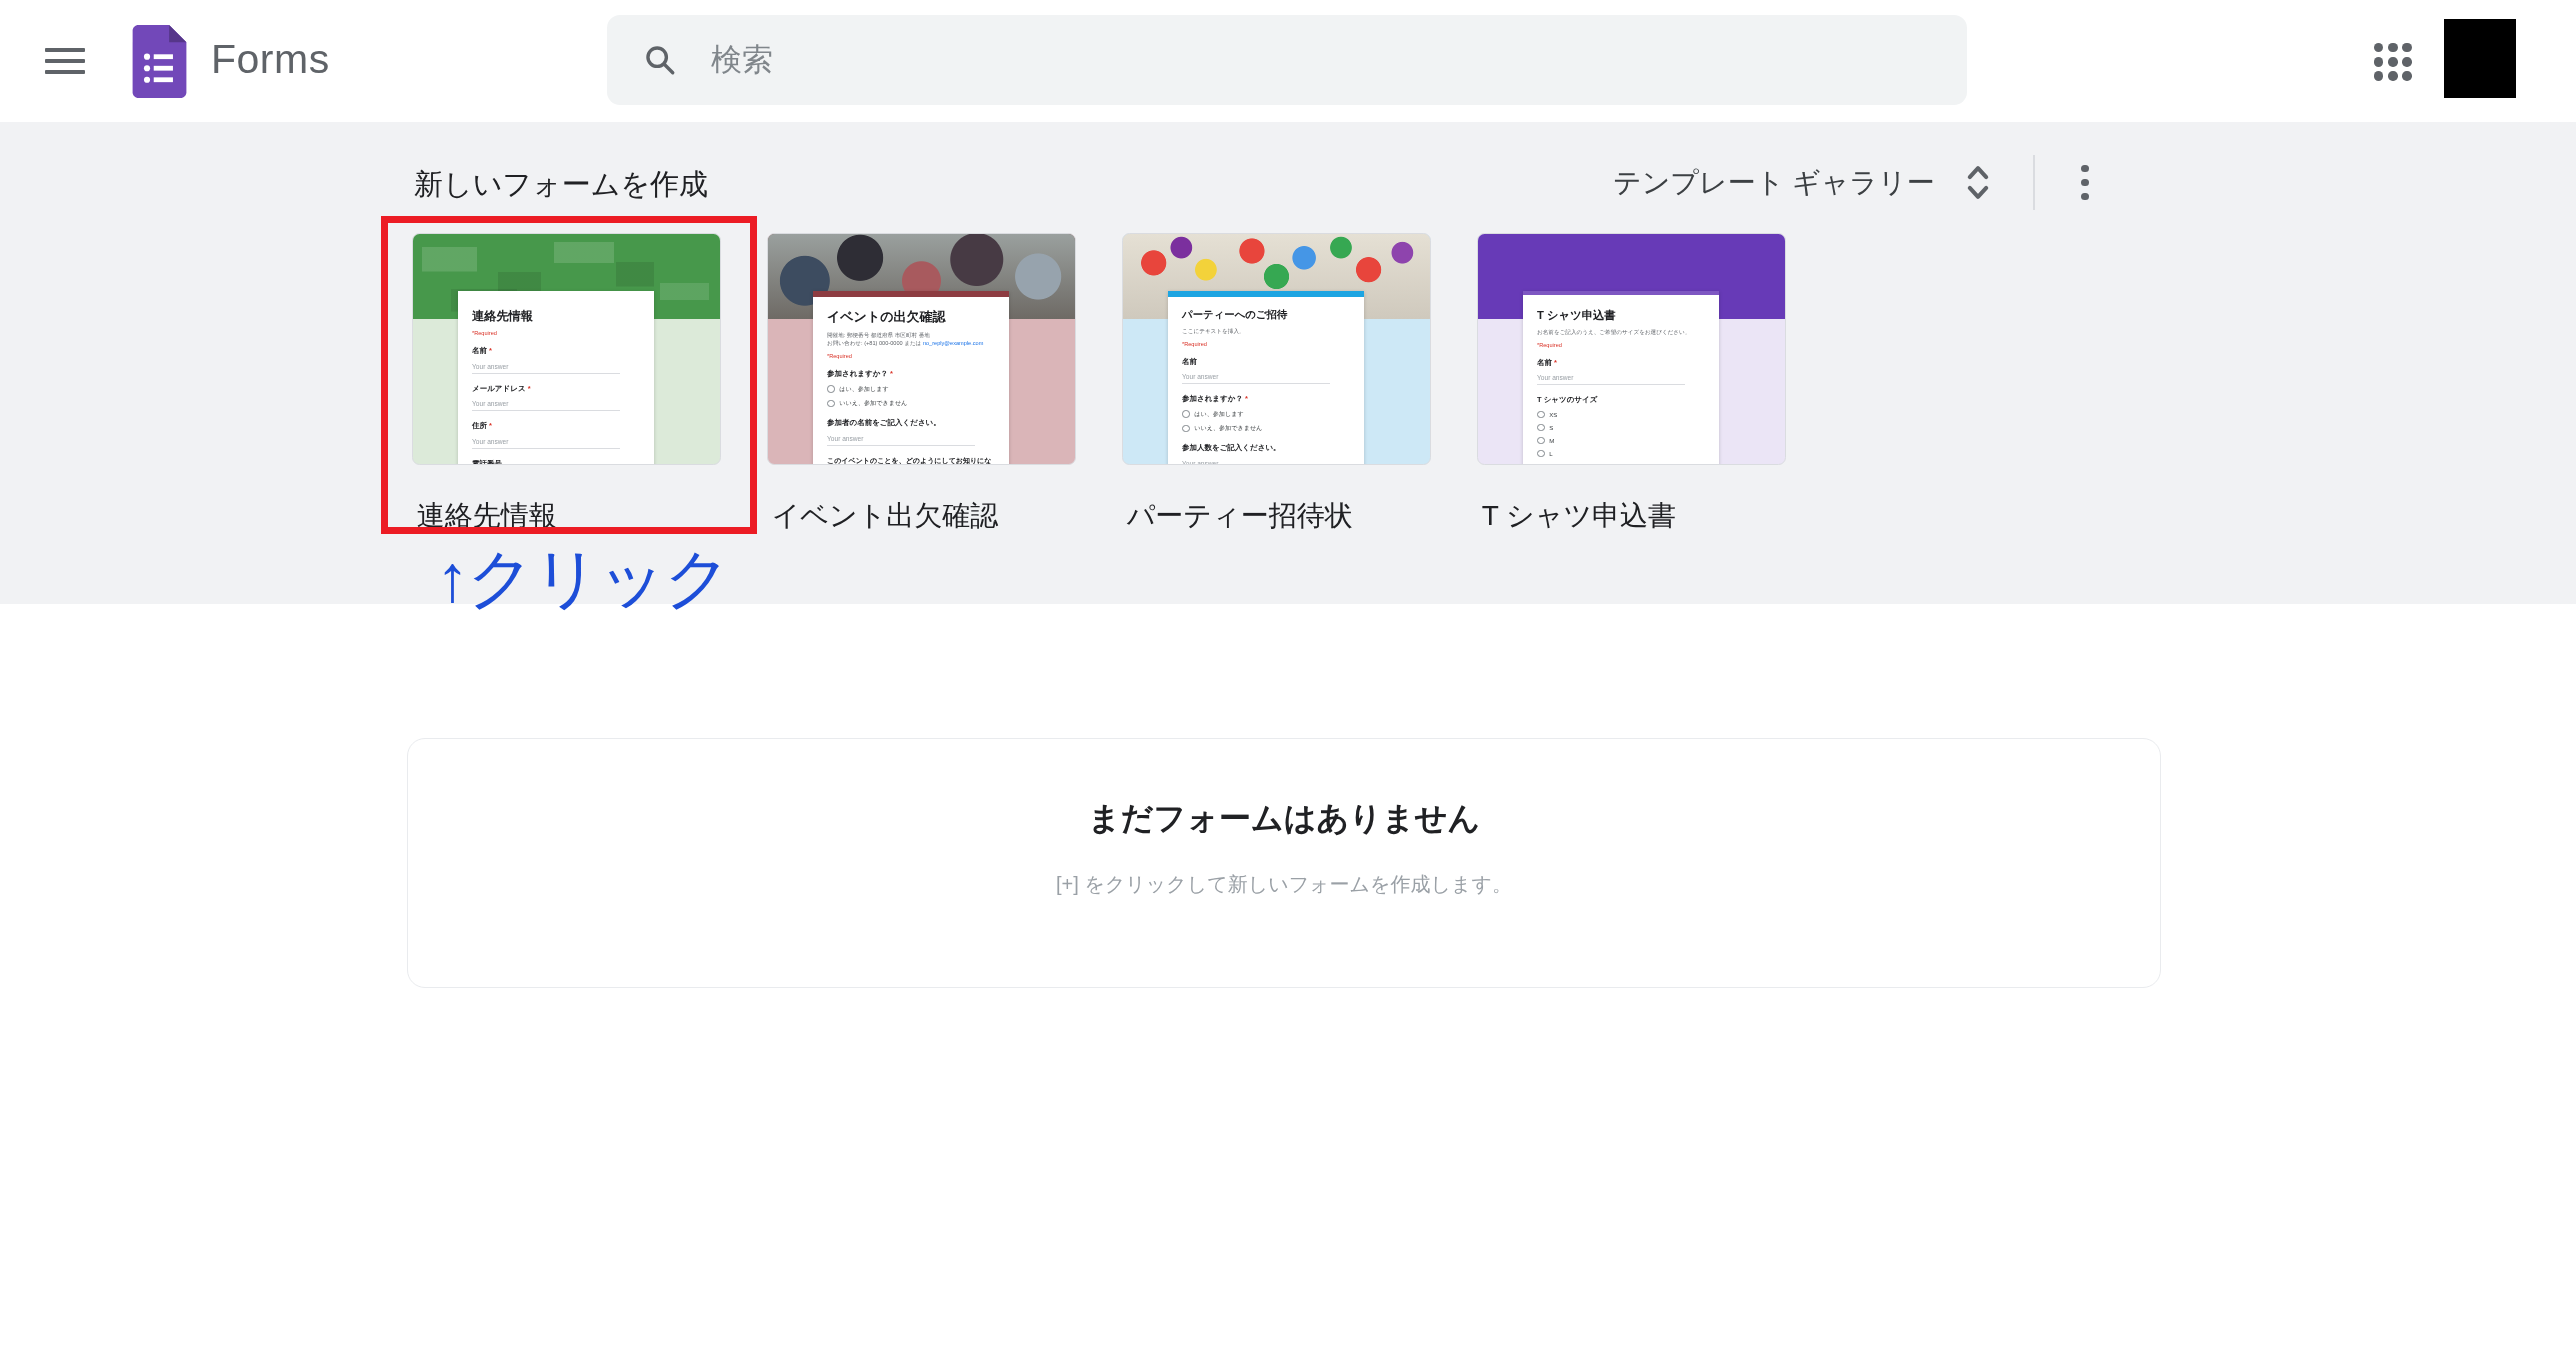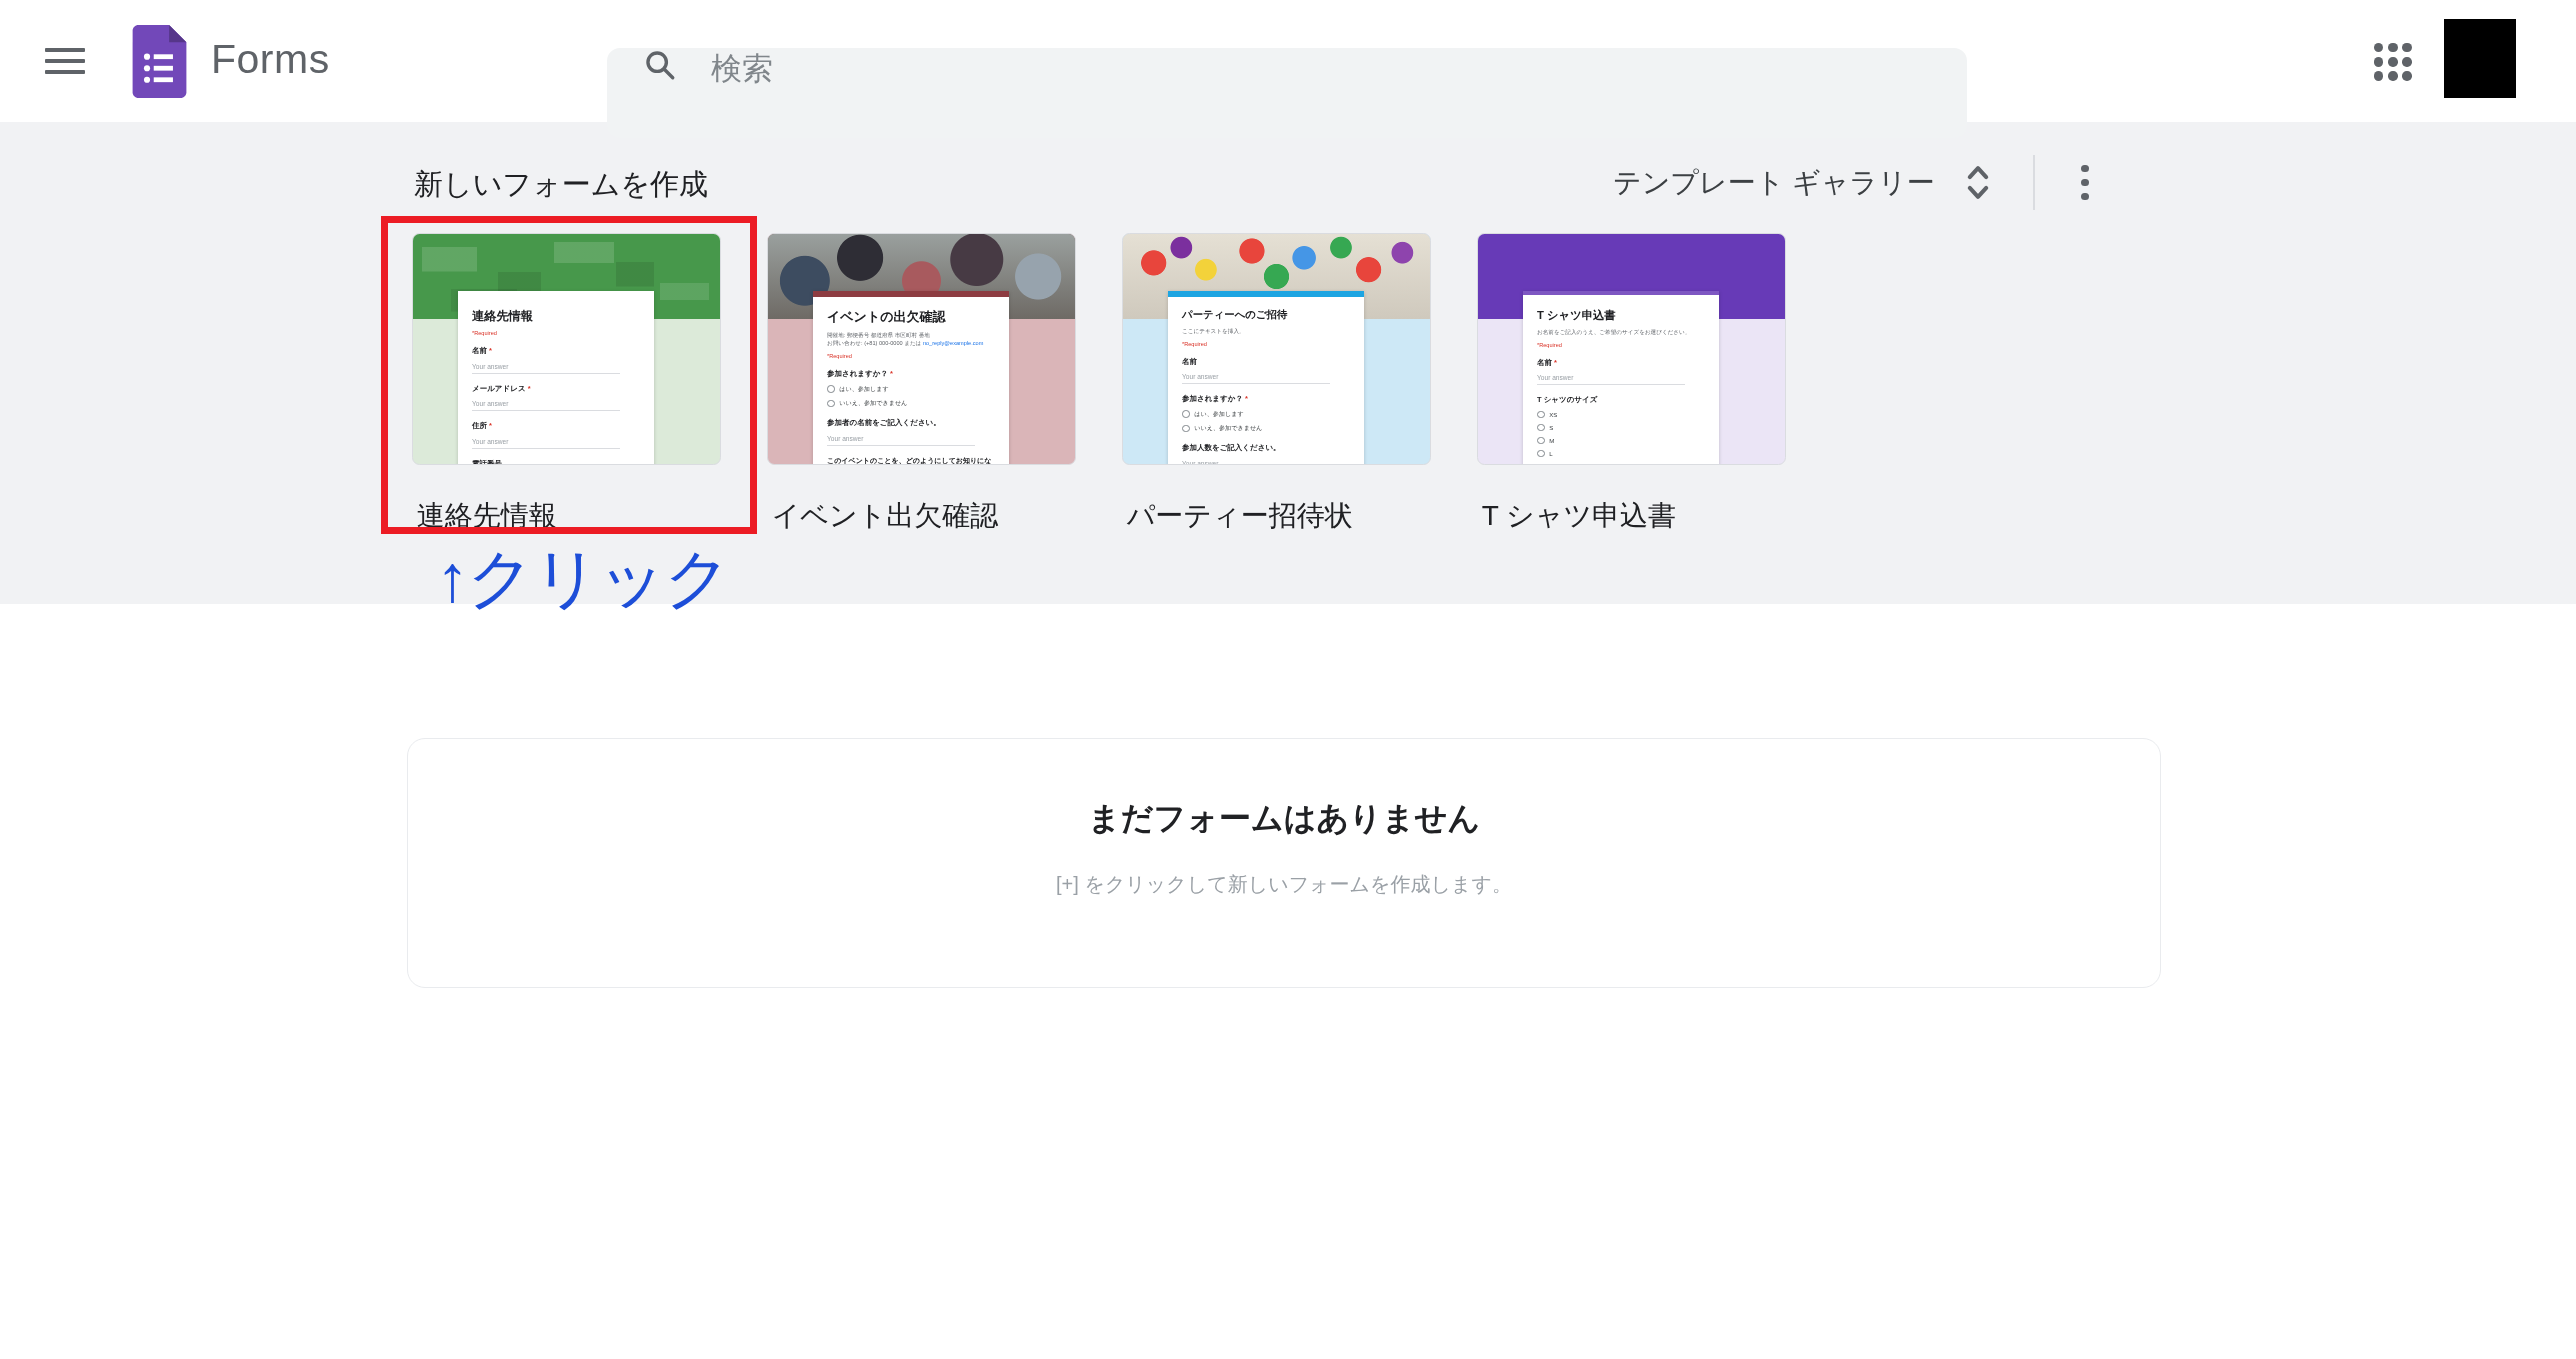--- a/index.html
+++ b/index.html
@@ -8,21 +8,21 @@
     width:2576px; height:1360px; position:relative; overflow:hidden;
     font-family:"Liberation Sans","DejaVu Sans",sans-serif; color:#202124;
   }
 
   
   .appbar { position:absolute; top:0; left:0; width:2576px; height:88px; background:#fff; z-index:10; }
   .hamburger { position:absolute; left:45px; top:48px; width:40px; height:26px; display:flex; flex-direction:column; justify-content:space-between; cursor:pointer; }
   .hamburger div { height:4.2px; background:#5f6368; border-radius:0.9px; }
   .logo { position:absolute; left:132px; top:24.5px; }
   .app-name { position:absolute; left:211px; top:36px; font-size:41px; color:#5f6368; letter-spacing:0.5px; }
-  .searchbar { position:absolute; left:607px; top:15px; width:1360px; height:90px; background:#f1f3f4; border-radius:13px; display:flex; padding-left:36px;margin-top:33px; }
+  .searchbar { position:absolute; left:607px; top:15px; width:1360px; height:90px; background:#f1f3f4; border-radius:13px; display:flex; align-items:center; padding-left:36px; }
   .searchbar .ph { margin-left:34px; font-size:31px; color:#80868b; }
   .apps-grid { position:absolute; left:2374px; top:43px; width:38px; height:38px; display:grid; grid-template-columns:repeat(3,1fr); gap:4.7px; }
   .apps-grid i { width:9.4px; height:9.4px; border-radius:50%; background:#5f6368; }
   .avatar { position:absolute; left:2444px; top:19px; width:72px; height:79px; background:#000; }
 
   
   .hero { position:absolute; top:122px; left:0; width:2576px; height:617px; background:#f1f2f4; }
   .hero-title { position:absolute; left:414px; top:43px; font-size:29px; color:#202124; }
   .gallery-ctl { position:absolute; left:1613px; top:38px; display:flex; align-items:center; height:45px; }
   .gallery-ctl .lbl { font-size:28px; color:#3c4043; }

